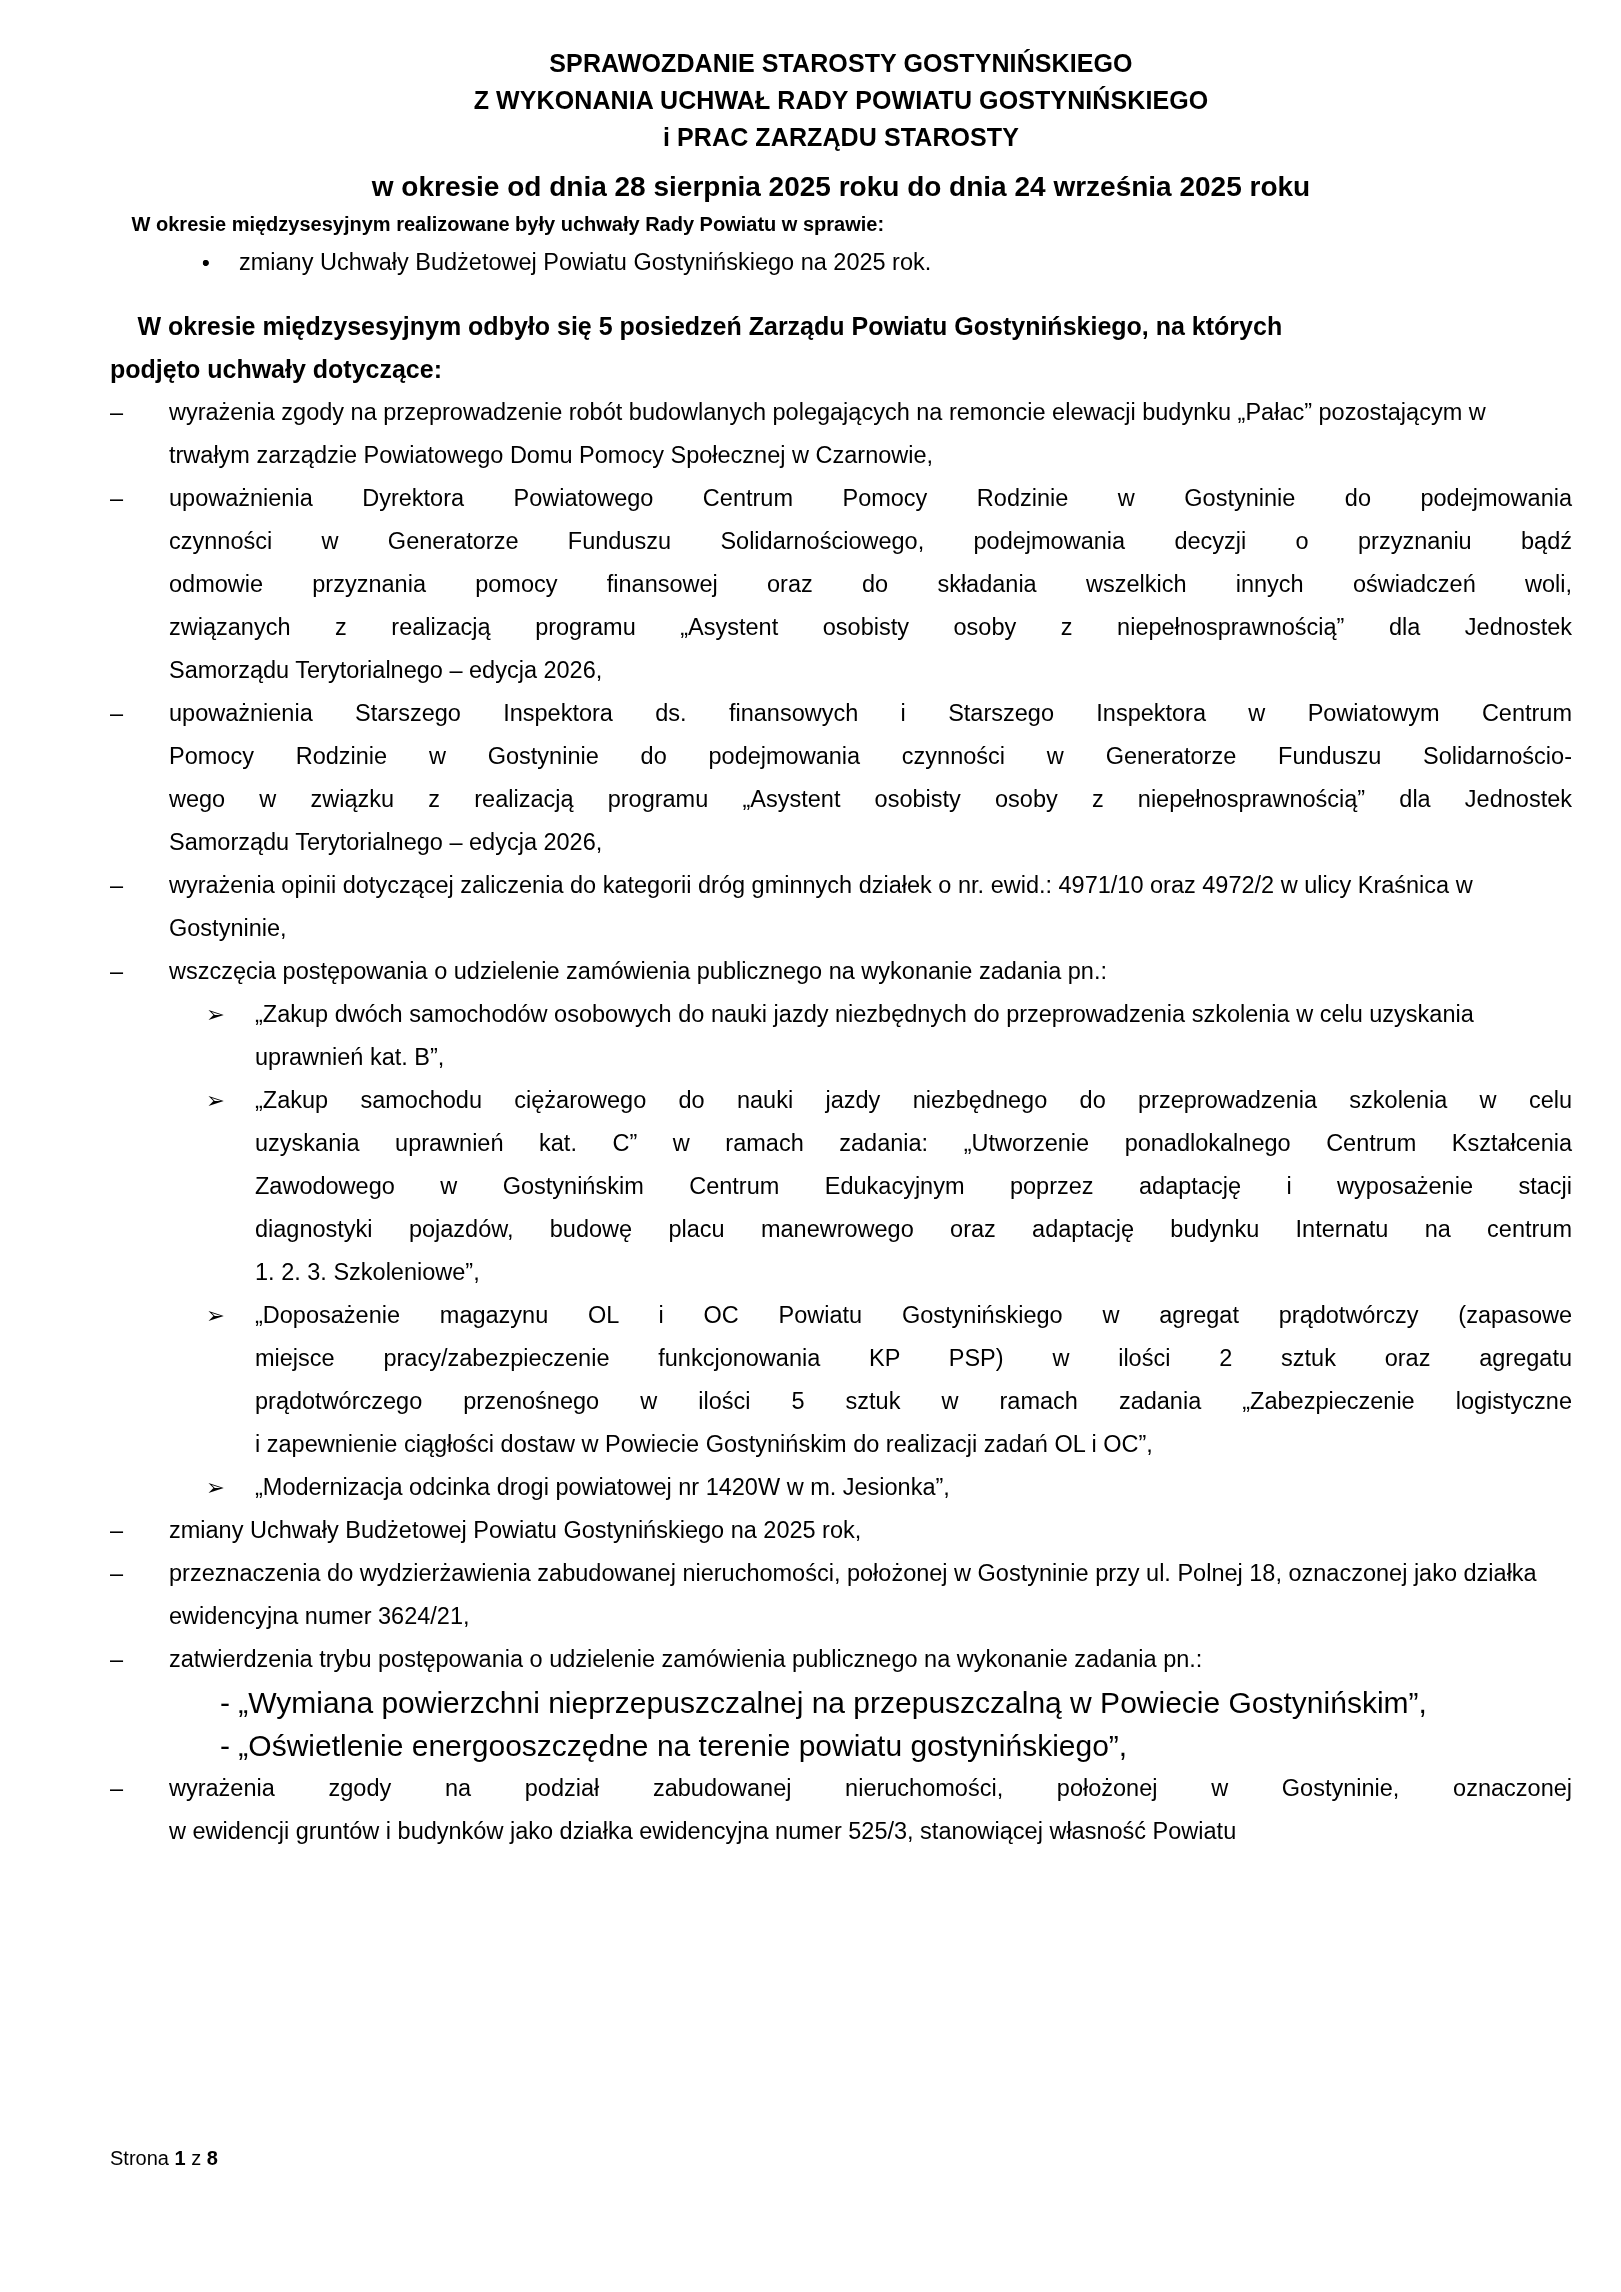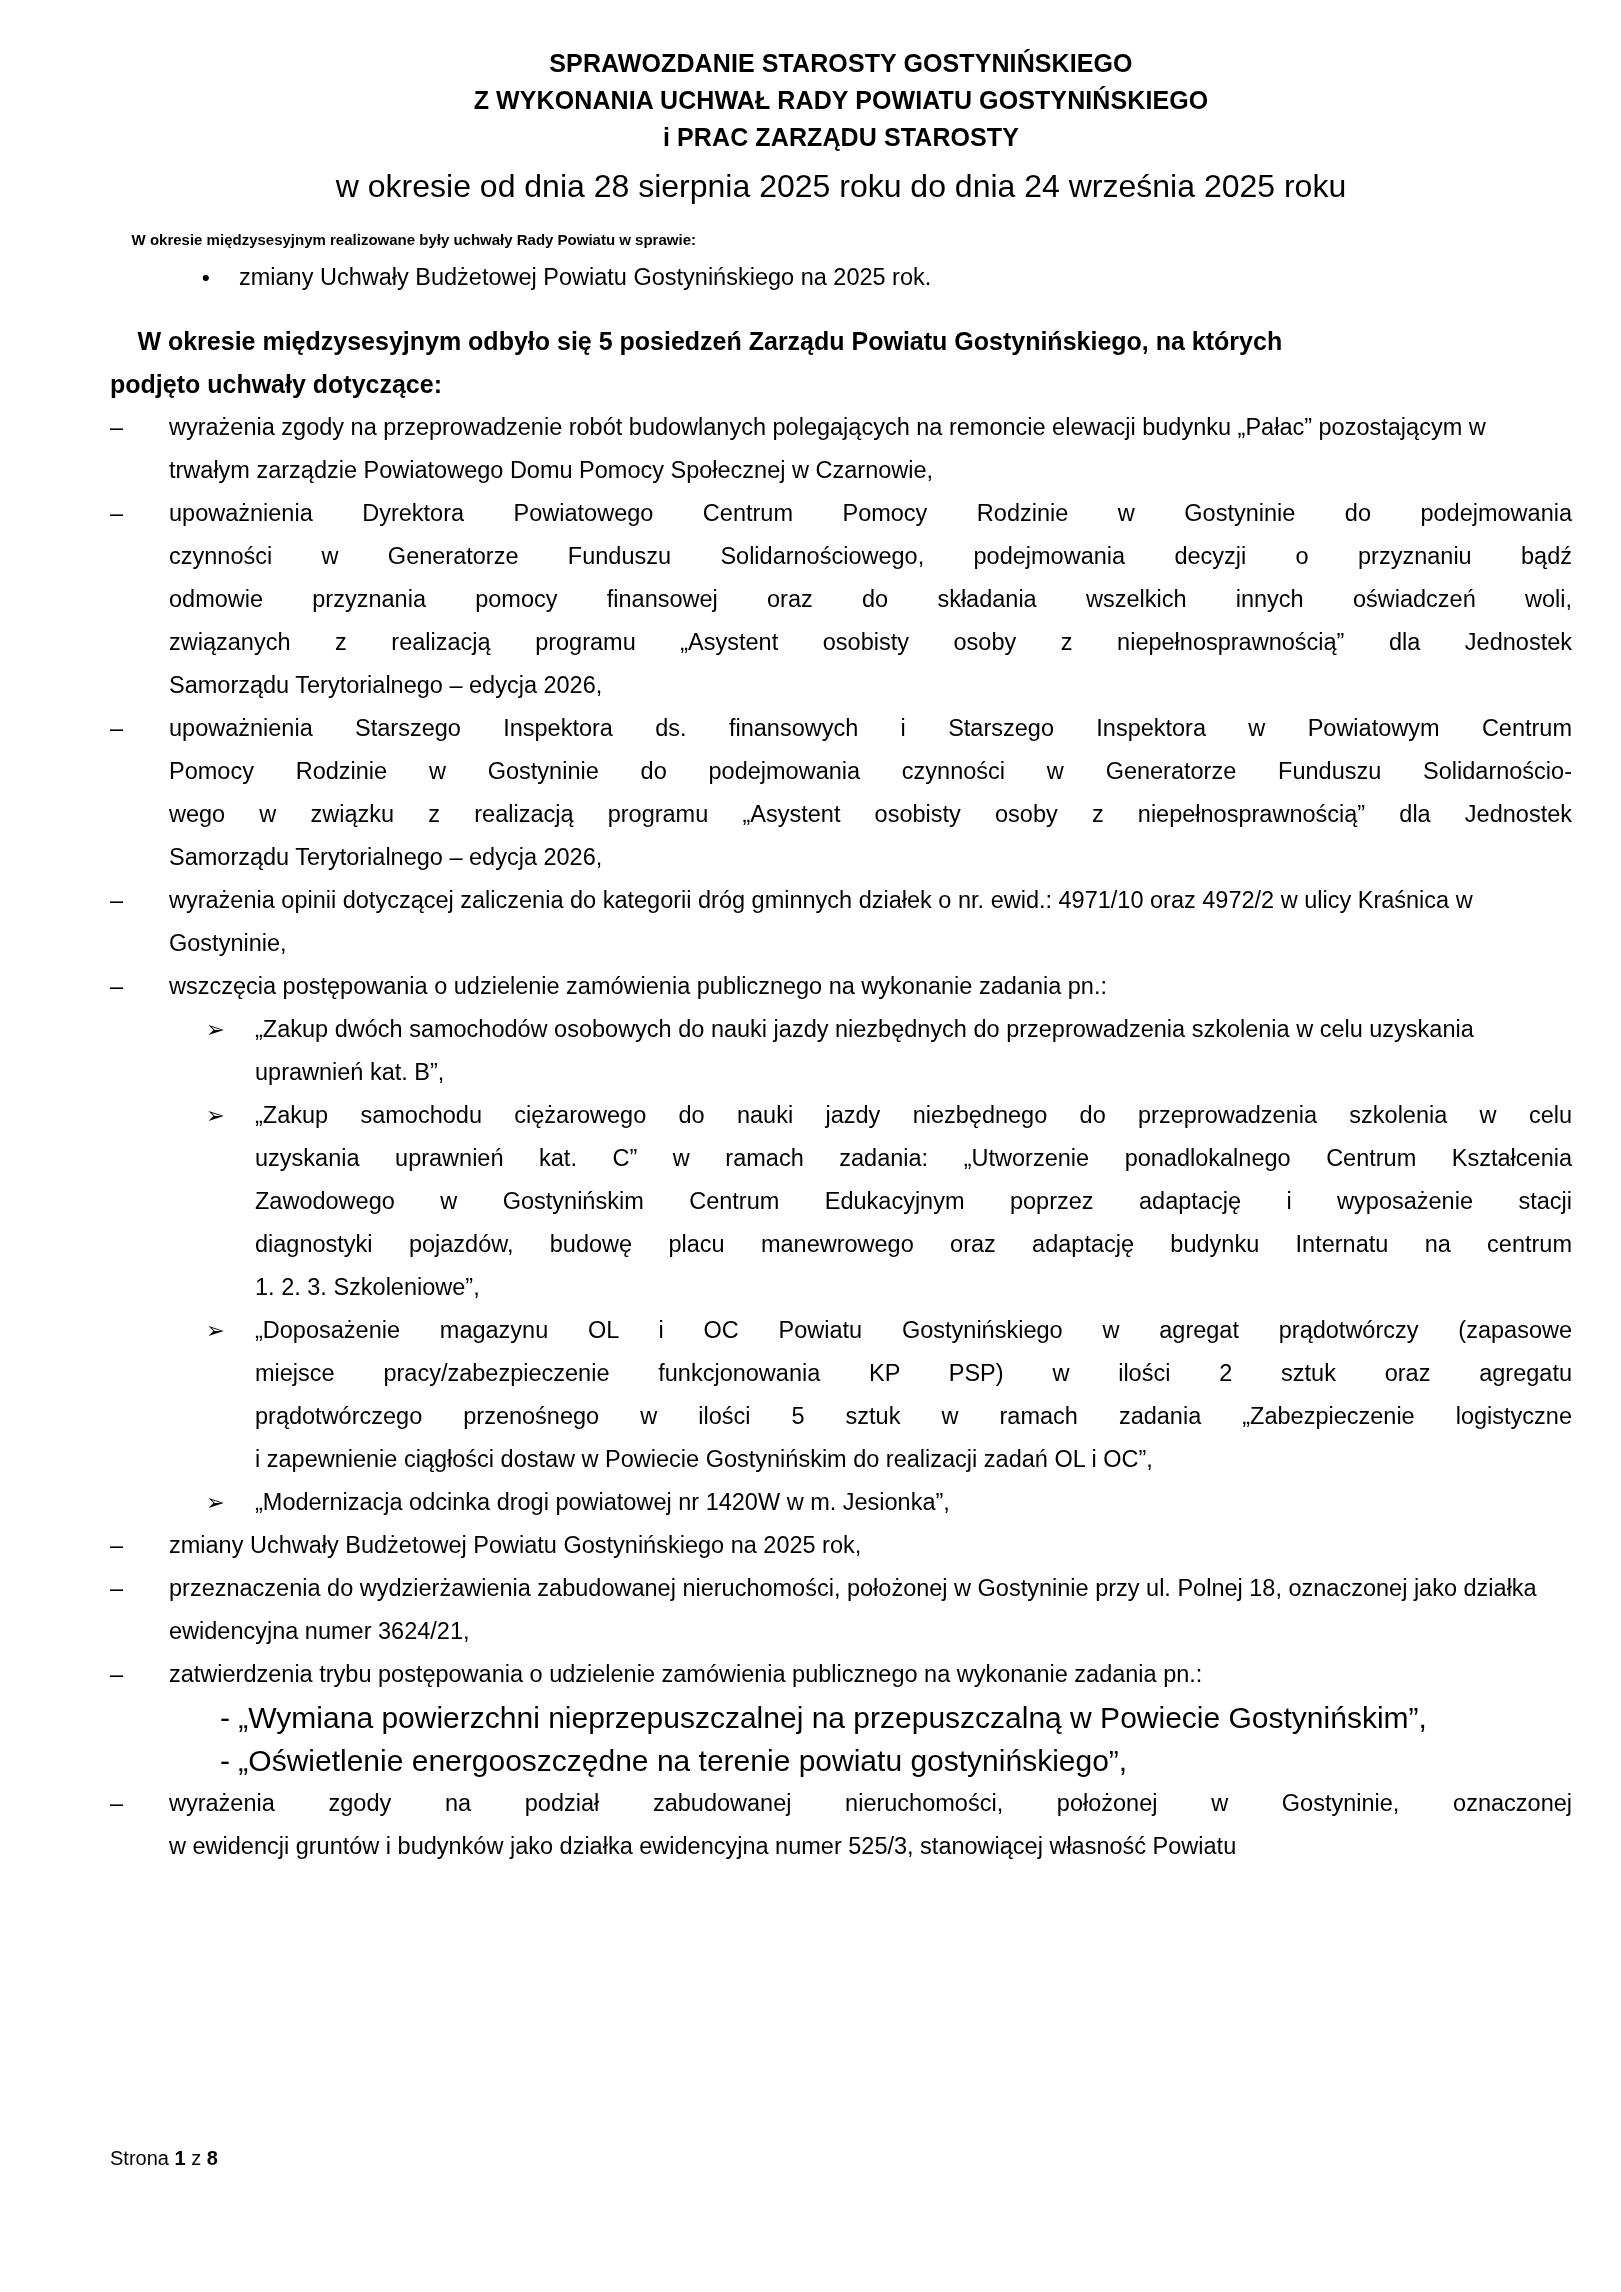--- a/index.html
+++ b/index.html
@@ -28,31 +28,31 @@
     font-size: 25px;
     line-height: 37px;
     letter-spacing: 0.1px;
   }
   .doc-title .line {
     display: block;
     white-space: nowrap;
   }
   .subtitle-period {
     text-align: center;
-    font-weight: normal;
-    font-size: 32px;
+    font-weight: bold;
+    font-size: 28px;
     line-height: 29px;
     margin-top: 15.7px;
     white-space: nowrap;
   }
   .lead-bold {
     font-weight: bold;
-    font-size: 15px;
+    font-size: 20px;
     line-height: 29px;
-    margin-top: 24px;
+    margin-top: 9px;
     padding-left: 21.6px;
   }
   .para-bold-justify {
     font-weight: bold;
     font-size: 25px;
     line-height: 43px;
     text-align: justify;
     text-justify: inter-word;
     margin-top: 21.6px;
     text-indent: 27.4px;

